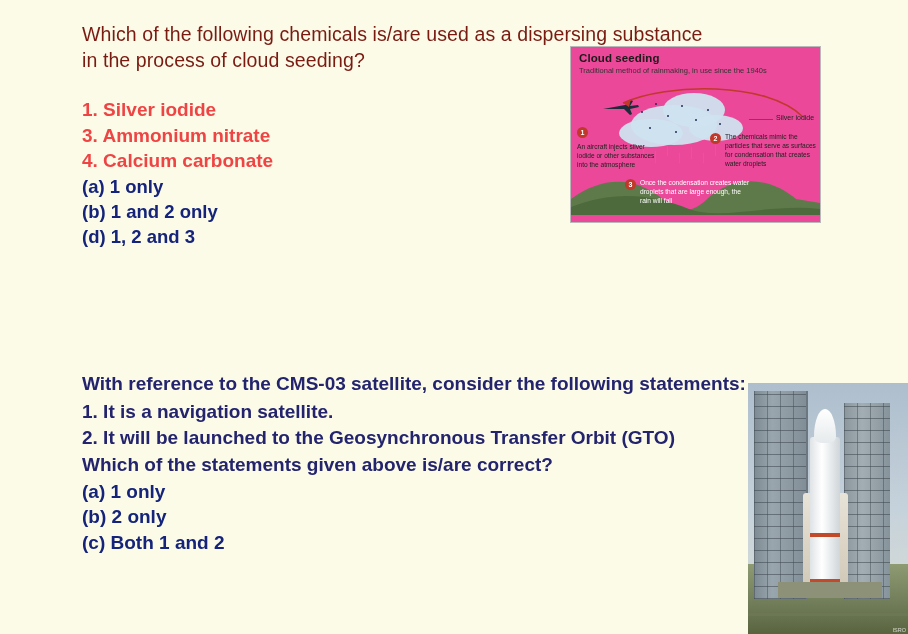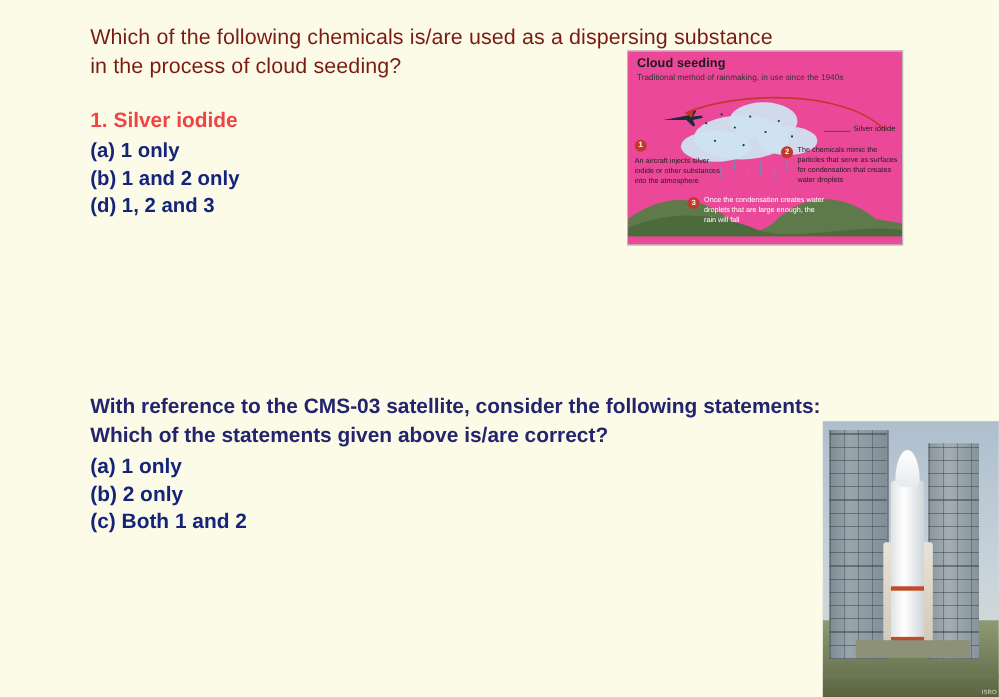--- a/index.html
+++ b/index.html
@@ -143,21 +143,21 @@
   .arrow-line {
     position: absolute;
     height: 1px;
     background: #c0392b;
   }
 
   
   .q2-block {
     position: absolute;
     left: 82px;
-    top: 357px;
+    top: 371px;
     width: 700px;
   }
   .q2-title {
     color: #24246e;
     font-size: 19px;
     font-weight: bold;
     line-height: 1.33;
   }
   .q2-stmts {
     color: #24246e;
@@ -279,20 +279,22 @@
 </head>
 <body>
 
 <div class="page">
 
   <div class="q1-block">
     <div class="q1-title">Which of the following chemicals is/are used as a dispersing substance in the process of cloud seeding?</div>
 
     <div class="q1-options">
       <div>1. Silver iodide</div>
+      <div>3. Ammonium nitrate</div>
+      <div>4. Calcium carbonate</div>
     </div>
 
 
     <div class="q1-codes">
       <div>(a) 1 only</div>
       <div>(b) 1 and 2 only</div>
       <div>(d) 1, 2 and 3</div>
     </div>
   </div>
 
@@ -350,20 +352,24 @@
       <div class="num-badge" style="left:139px; top:58px;">2</div>
       <div class="fig-note" style="left:154px; top:58px; width:92px;">The chemicals mimic the particles that serve as surfaces for condensation that creates water droplets</div>
 
       <div class="num-badge" style="left:54px; top:104px;">3</div>
       <div class="fig-note white" style="left:69px; top:104px; width:110px;">Once the condensation creates water droplets that are large enough, the rain will fall</div>
     </div>
   </div>
 
   <div class="q2-block">
     <div class="q2-title">With reference to the CMS-03 satellite, consider the following statements:</div>
+    <div class="q2-stmts">
+      <div>1. It is a navigation satellite.</div>
+      <div>2. It will be launched to the Geosynchronous Transfer Orbit (GTO)</div>
+    </div>
     <div class="q2-ask">Which of the statements given above is/are correct?</div>
     <div class="q2-opts">
       <div>(a) 1 only</div>
       <div>(b) 2 only</div>
       <div>(c) Both 1 and 2</div>
     </div>
   </div>
 
   <div class="figure-rocket">
     <div class="sky"></div>

